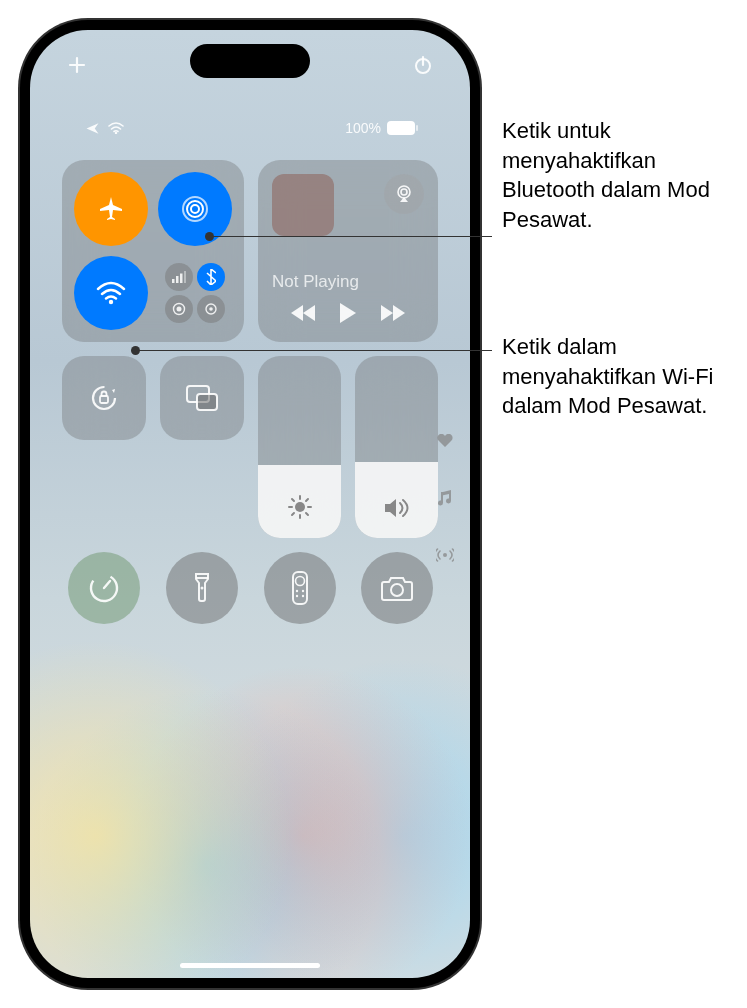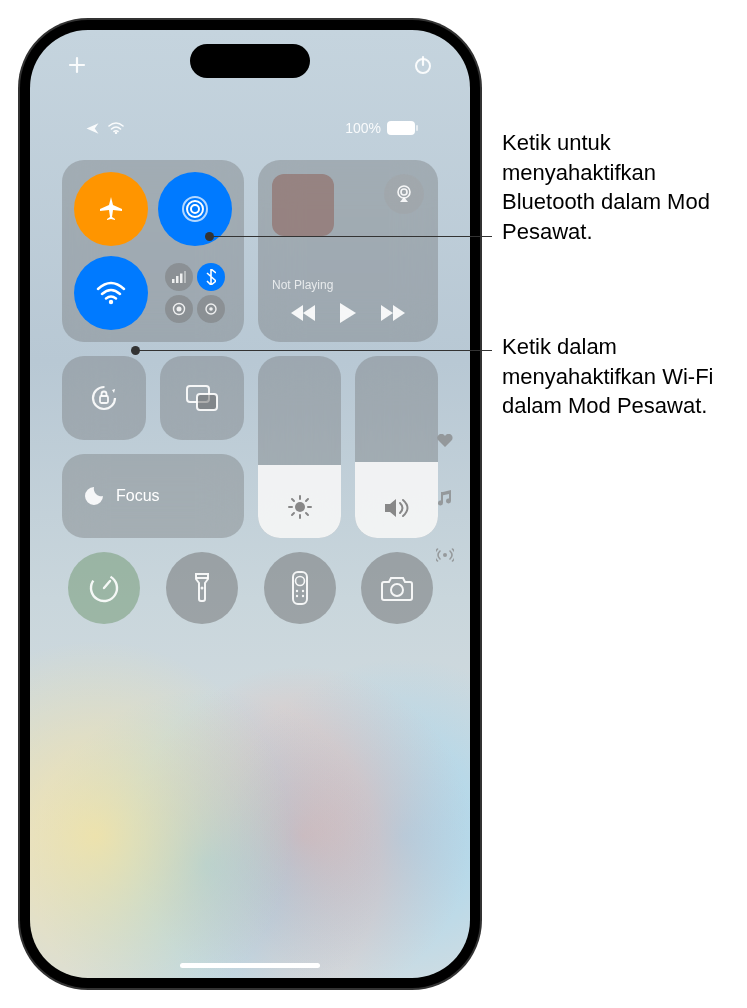--- a/index.html
+++ b/index.html
@@ -163,21 +163,21 @@
     }
     .airplay-audio {
       width: 40px; height: 40px;
       background: rgba(160,160,160,0.35);
       border-radius: 50%;
       margin-left: auto;
       display: flex; align-items: center; justify-content: center;
     }
     .media-label {
       color: rgba(255,255,255,0.75);
-      font-size: 12px;
+      font-size: 17px;
       font-weight: 500;
     }
     .media-controls {
       display: flex;
       justify-content: space-around;
       align-items: center;
       padding: 0 8px 4px;
     }
     .sq-btn {
       width: 84px; height: 84px;
@@ -427,26 +427,20 @@
       <div class="slider volume panel">
         <div class="slider-fill" style="height:42%"></div>
         <span class="slider-icon">
           <svg width="28" height="24" viewBox="0 0 28 24">
               <path d="M2 8v8h5l6 5V3l-6 5H2z" fill="#888"></path>
               <path d="M17 7q5 5 0 10M20 4q9 8 0 16" fill="none" stroke="#888" stroke-width="2" stroke-linecap="round"></path>
             </svg>
         </span>
       </div>
 
-      <div class="panel focus">
-        <svg width="24" height="24" viewBox="0 0 24 24">
-            <path d="M14 3a9 9 0 109 9 7.5 7.5 0 01-9-9z" fill="rgba(255,255,255,0.9)"></path>
-          </svg>
-        <span>Focus</span>
-      </div>
 
       <div class="bottom-row" style="grid-column:1">
         <div class="round-btn timer-btn">
           <svg width="34" height="34" viewBox="0 0 34 34">
               <circle cx="17" cy="17" r="13" fill="none" stroke="rgba(255,255,255,0.9)" stroke-width="2.4" stroke-dasharray="62 20" transform="rotate(-60 17 17)"></circle>
               <path d="M17 17L23 10" stroke="rgba(255,255,255,0.9)" stroke-width="2.4" stroke-linecap="round"></path>
             </svg>
         </div>
       </div>
       <div class="bottom-row" style="grid-column:2">
@@ -498,16 +492,16 @@
             <path d="M4 3q-4 4 0 8M14 3q4 4 0 8M1.5 1q-6 6 0 12M16.5 1q6 6 0 12" fill="none" stroke="rgba(130,130,130,0.7)" stroke-width="1.6" stroke-linecap="round"></path>
           </svg>
       </span>
     </div>
 
     <div class="home-indicator"></div>
   </div>
 </div>
 
 <div class="callout-line" style="left:210px; top:236px; width:282px;"></div>
-<div class="callout" style="left:502px; top:128px;">Ketik untuk menyahaktifkan Bluetooth dalam Mod Pesawat.</div>
+<div class="callout" style="left:502px; top:116px;">Ketik untuk menyahaktifkan Bluetooth dalam Mod Pesawat.</div>
 
 <div class="callout-line" style="left:136px; top:350px; width:356px;"></div>
 <div class="callout" style="left:502px; top:332px;">Ketik dalam menyahaktifkan Wi-Fi dalam Mod Pesawat.</div>
 
 </body></html>

